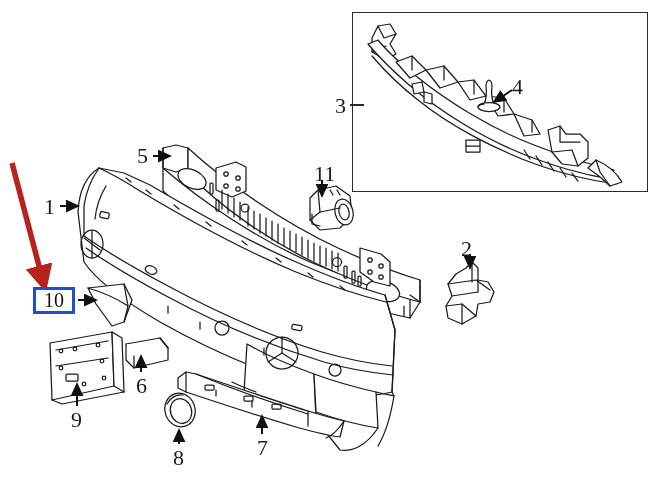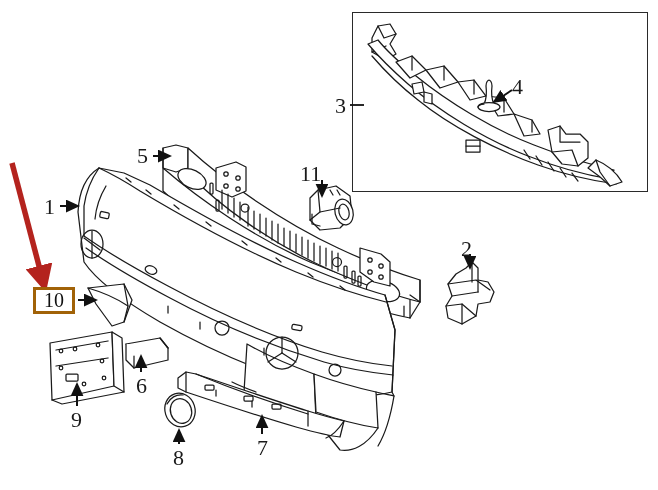--- a/index.html
+++ b/index.html
@@ -3,21 +3,21 @@
 <meta charset="utf-8">
 <style>
   html,body{margin:0;padding:0;background:#ffffff;}
   body{width:658px;height:490px;overflow:hidden;
        font-family:"Liberation Serif",serif;}
   #stage{position:relative;width:658px;height:490px;background:#ffffff;}
   #stage svg.layer{position:absolute;left:0;top:0;width:658px;height:490px;}
   .callout{position:absolute;font-family:"Liberation Serif",serif;
            font-size:21px;color:#1a1a1a;line-height:1;user-select:none;}
   .callout.big{font-size:22px;}
-  .hl-box{position:absolute;border:3px solid #a16207;background:#ffffff;
+  .hl-box{position:absolute;border:3px solid #1d4ed8;background:#ffffff;
           display:flex;align-items:center;justify-content:center;
           font-family:"Liberation Serif",serif;font-size:20px;color:#111;
           letter-spacing:0px;box-sizing:border-box;}
   .inset-box{position:absolute;border:1.5px solid #2a2a2a;background:transparent;
              box-sizing:border-box;}
 </style>
 </head>
 <body>
 
 <div id="stage">
@@ -315,19 +315,19 @@
   <span class="callout big" style="left:137px;top:145px;">5</span>
 
   <span class="callout big" style="left:136px;top:375px;">6</span>
 
   <span class="callout big" style="left:257px;top:437px;">7</span>
 
   <span class="callout big" style="left:173px;top:447px;">8</span>
 
   <span class="callout big" style="left:71px;top:409px;">9</span>
 
-  <span class="callout big" style="left:300px;top:163px;">11</span>
+  <span class="callout big" style="left:314px;top:163px;">11</span>
 
   <div class="hl-box" style="left:33px;top:287px;width:42px;height:27px;">
     <span>10</span>
   </div>
 
 </div>
 
 </body></html>

